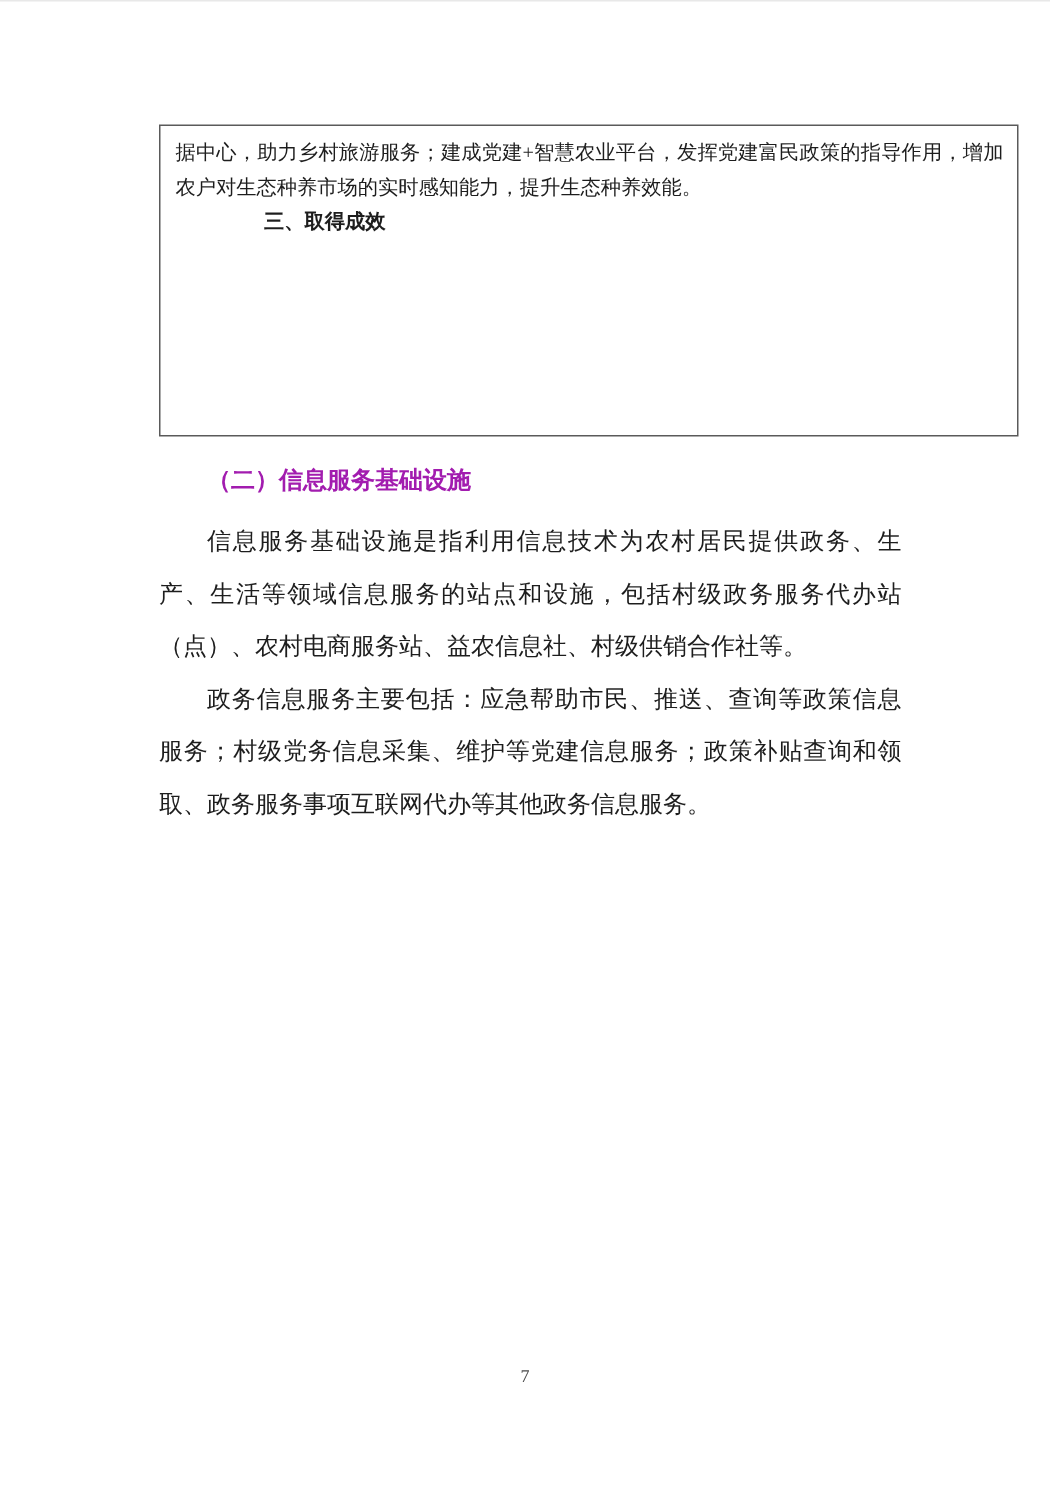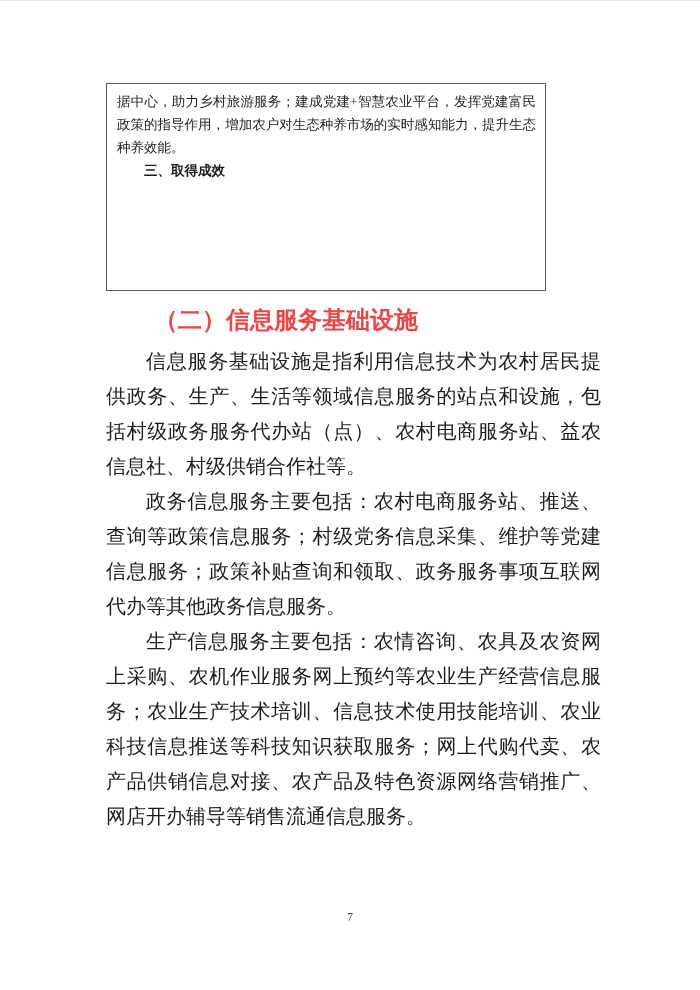--- a/index.html
+++ b/index.html
@@ -28,57 +28,57 @@
     width: 100%; height: 1px;
     background: #e8e8e8;
   }
 
   
   .callout {
     box-sizing: border-box;
     position: absolute;
     left: 106px;
     top: 83px;
-    width: 440px;
+    width: 573px;
     min-height: 208px;
     border: 1px solid #5a5a5a;
     padding: 6px 9px 5px 10px;
     font-size: 13.5px;
     line-height: 23px;
     text-align: justify;
     color: #1d1d1d;
   }
   .callout p {
     margin: 0;
     text-justify: inter-ideograph;
   }
-  .callout p.indent { text-indent: 2em; }
+  .callout p.indent { text-indent: 2em; margin-left: 32px; }
   .callout p.bold { font-weight: bold; }
 
   
   .section-heading {
     position: absolute;
     left: 106px;
     top: 303px;
     width: 495px;
     margin: 0;
-    font-size: 24px;
+    font-size: 16px;
     font-weight: bold;
     line-height: 35px;
     text-indent: 2em;
-    color: #ef4444;
+    color: #a21caf;
   }
 
   
   .body-text {
     position: absolute;
     left: 106px;
     top: 344px;
     width: 495px;
-    font-size: 20px;
+    font-size: 16px;
     line-height: 35px;
     text-align: justify;
     text-justify: inter-ideograph;
     color: #1d1d1d;
   }
   .body-text p {
     margin: 0;
     text-indent: 2em;
   }
 
@@ -101,18 +101,17 @@
 
   <div class="callout">
     <p class="plain">据中心，助力乡村旅游服务；建成党建+智慧农业平台，发挥党建富民政策的指导作用，增加农户对生态种养市场的实时感知能力，提升生态种养效能。</p>
     <p class="indent bold">三、取得成效</p>
   </div>
 
   <h2 class="section-heading">（二）信息服务基础设施</h2>
 
   <div class="body-text">
     <p>信息服务基础设施是指利用信息技术为农村居民提供政务、生产、生活等领域信息服务的站点和设施，包括村级政务服务代办站（点）、农村电商服务站、益农信息社、村级供销合作社等。</p>
-    <p>政务信息服务主要包括：农村电商服务站、推送、查询等政策信息服务；村级党务信息采集、维护等党建信息服务；政策补贴查询和领取、政务服务事项互联网代办等其他政务信息服务。</p>
-    <p>生产信息服务主要包括：农情咨询、农具及农资网上采购、农机作业服务网上预约等农业生产经营信息服务；农业生产技术培训、信息技术使用技能培训、农业科技信息推送等科技知识获取服务；网上代购代卖、农产品供销信息对接、农产品及特色资源网络营销推广、网店开办辅导等销售流通信息服务。</p>
+    <p>政务信息服务主要包括：应急帮助市民、推送、查询等政策信息服务；村级党务信息采集、维护等党建信息服务；政策补贴查询和领取、政务服务事项互联网代办等其他政务信息服务。</p>
   </div>
 
   <div class="page-number">7</div>
 </div>
 
 </body></html>

